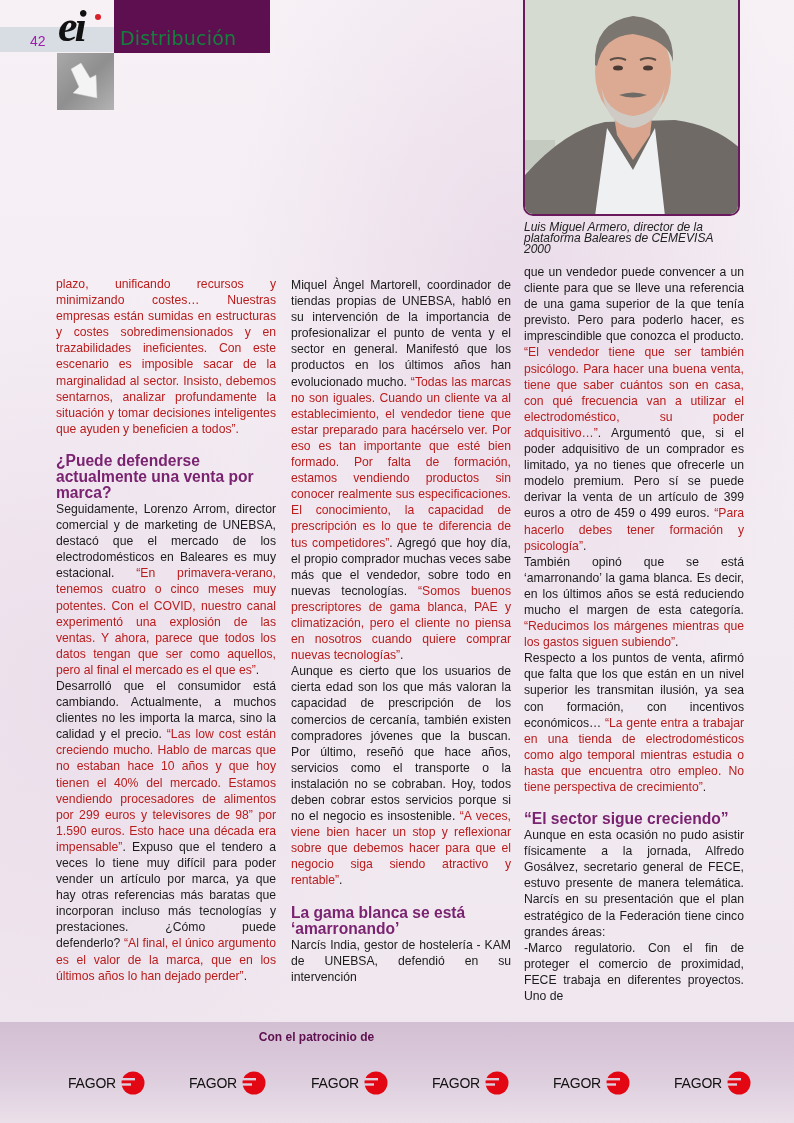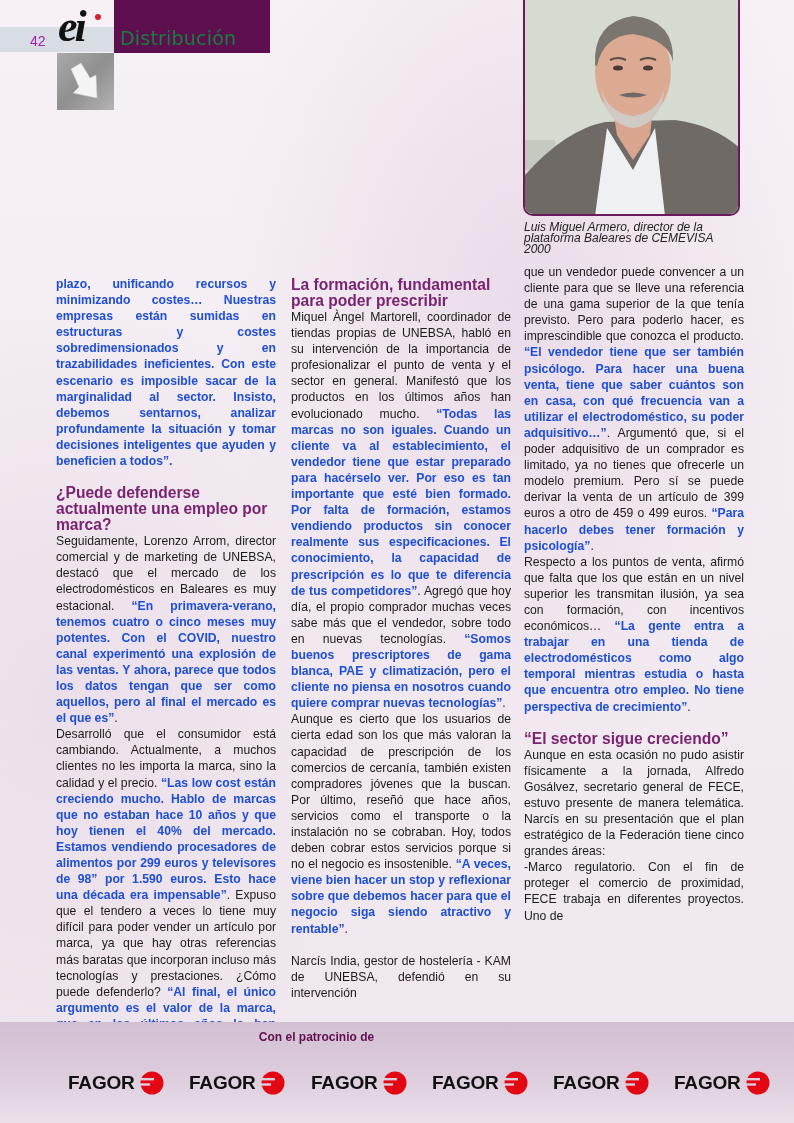--- a/index.html
+++ b/index.html
@@ -61,21 +61,21 @@
   
   .col {
     position: absolute; top: 276px; width: 220px;
     font-size: 12.2px; line-height: 16.1px; text-align: justify;
     font-family: "Liberation Sans", sans-serif; color: #1b1b1b;
   }
   .col.c1 { left: 56px; }
   .col.c2 { left: 291px; top: 277px; }
   .col.c3 { left: 524px; top: 264px; }
   .col p { margin: 0; }
-  .col b { font-weight: bold; color: #1d4ed8; margin-top: 8px; }
+  .col b { font-weight: normal; color: #b91c1c; margin-top: 8px; }
   .col h2 {
     font-size: 15.6px; line-height: 16px; color: #7a2370; font-weight: bold;
     margin: 0; text-align: left;
   }
   .gap { height: 16px; }
 
   
   .footer {
     position: absolute; left: 0; top: 1022px; width: 794px; height: 101px;
     background: linear-gradient(180deg, #d3bfd3 0%, #ddcddd 55%, #ebe0ea 100%);
@@ -84,21 +84,21 @@
     position: absolute; left: 0; width: 633px; top: 1030px; text-align: center;
     color: #5e0f4f; font-weight: bold; font-size: 12px;
   }
   .sponsors {
     position: absolute; left: 55px; top: 1072px; width: 700px; height: 22px;
   }
   .fagor {
     position: absolute; top: 0; height: 22px; display: flex; align-items: center;
   }
   .fagor-word {
-    font-family: "Liberation Sans", sans-serif; font-weight: bold; font-size: 19px;
+    font-family: "Liberation Sans", sans-serif; font-weight: normal; font-size: 14px;
     color: #111; letter-spacing: -0.2px; padding-left: 13px;
   }
   .fagor-mark { margin-left: 5px; width: 24px; height: 24px; }
 </style>
 </head>
 <body>
 
 <div class="hdr-band"></div>
 <span class="page-num">42</span>
 <span class="ei-logo">ei</span>
@@ -132,35 +132,36 @@
     <ellipse cx="123" cy="68" rx="5" ry="2.5" fill="#4a3a33"></ellipse>
     <path d="M85,60 Q93,56 101,60" stroke="#5a4d46" stroke-width="2" fill="none"></path>
     <path d="M115,60 Q123,56 131,60" stroke="#5a4d46" stroke-width="2" fill="none"></path>
   </svg>
 </div>
 <div class="photo-caption">Luis Miguel Armero, director de la plataforma Baleares de CEMEVISA 2000</div>
 
 <div class="col c1">
   <p><b>plazo, unificando recursos y minimizando costes… Nuestras empresas están sumidas en estructuras y costes sobredimensionados y en trazabilidades ineficientes. Con este escenario es imposible sacar de la marginalidad al sector. Insisto, debemos sentarnos, analizar profundamente la situación y tomar decisiones inteligentes que ayuden y beneficien a todos”.</b></p>
   <div class="gap"></div>
-  <h2>¿Puede defenderse actualmente una empleo por marca?</h2>
+  <h2>¿Puede defenderse actualmente una venta por marca?</h2>
   <p><span>Seguidamente, Lorenzo Arrom, director comercial y de marketing de UNEBSA, destacó que el mercado de los electrodomésticos en Baleares es muy estacional. </span><b>“En primavera-verano, tenemos cuatro o cinco meses muy potentes. Con el COVID, nuestro canal experimentó una explosión de las ventas. Y ahora, parece que todos los datos tengan que ser como aquellos, pero al final el mercado es el que es”</b><span>.</span></p>
   <p><span>Desarrolló que el consumidor está cambiando. Actualmente, a muchos clientes no les importa la marca, sino la calidad y el precio. </span><b>“Las low cost están creciendo mucho. Hablo de marcas que no estaban hace 10 años y que hoy tienen el 40% del mercado. Estamos vendiendo procesadores de alimentos por 299 euros y televisores de 98” por 1.590 euros. Esto hace una década era impensable”</b><span>. Expuso que el tendero a veces lo tiene muy difícil para poder vender un artículo por marca, ya que hay otras referencias más baratas que incorporan incluso más tecnologías y prestaciones. ¿Cómo puede defenderlo? </span><b>“Al final, el único argumento es el valor de la marca, que en los últimos años lo han dejado perder”</b><span>.</span></p>
 </div>
 
 <div class="col c2">
-  <h2>La formación, fundamental para poder prescribir</h2>
   <p><span>Miquel Àngel Martorell, coordinador de tiendas propias de UNEBSA, habló en su intervención de la importancia de profesionalizar el punto de venta y el sector en general. Manifestó que los productos en los últimos años han evolucionado mucho. </span><b>“Todas las marcas no son iguales. Cuando un cliente va al establecimiento, el vendedor tiene que estar preparado para hacérselo ver. Por eso es tan importante que esté bien formado. Por falta de formación, estamos vendiendo productos sin conocer realmente sus especificaciones. El conocimiento, la capacidad de prescripción es lo que te diferencia de tus competidores”</b><span>. Agregó que hoy día, el propio comprador muchas veces sabe más que el vendedor, sobre todo en nuevas tecnologías. </span><b>“Somos buenos prescriptores de gama blanca, PAE y climatización, pero el cliente no piensa en nosotros cuando quiere comprar nuevas tecnologías”</b><span>.</span></p>
   <p><span>Aunque es cierto que los usuarios de cierta edad son los que más valoran la capacidad de prescripción de los comercios de cercanía, también existen compradores jóvenes que la buscan. Por último, reseñó que hace años, servicios como el transporte o la instalación no se cobraban. Hoy, todos deben cobrar estos servicios porque si no el negocio es insostenible. </span><b>“A veces, viene bien hacer un stop y reflexionar sobre que debemos hacer para que el negocio siga siendo atractivo y rentable”</b><span>.</span></p>
   <div class="gap"></div>
+  <h2>La gama blanca se está ‘amarronando’</h2>
   <p><span>Narcís India, gestor de hostelería - KAM de UNEBSA, defendió en su intervención</span></p>
 </div>
 
 <div class="col c3">
   <p><span>que un vendedor puede convencer a un cliente para que se lleve una referencia de una gama superior de la que tenía previsto. Pero para poderlo hacer, es imprescindible que conozca el producto. </span><b>“El vendedor tiene que ser también psicólogo. Para hacer una buena venta, tiene que saber cuántos son en casa, con qué frecuencia van a utilizar el electrodoméstico, su poder adquisitivo…”</b><span>. Argumentó que, si el poder adquisitivo de un comprador es limitado, ya no tienes que ofrecerle un modelo premium. Pero sí se puede derivar la venta de un artículo de 399 euros a otro de 459 o 499 euros. </span><b>“Para hacerlo debes tener formación y psicología”</b><span>.</span></p>
+  <p><span>También opinó que se está ‘amarronando’ la gama blanca.  Es decir, en los últimos años se está reduciendo mucho el margen de esta categoría. </span><b>“Reducimos los márgenes mientras que los gastos siguen subiendo”</b><span>.</span></p>
   <p><span>Respecto a los puntos de venta, afirmó que falta que los que están en un nivel superior les transmitan ilusión, ya sea con formación, con incentivos económicos… </span><b>“La gente entra a trabajar en una tienda de electrodomésticos como algo temporal mientras estudia o hasta que encuentra otro empleo. No tiene perspectiva de crecimiento”</b><span>.</span></p>
   <div class="gap"></div>
   <h2>“El sector sigue creciendo”</h2>
   <p><span>Aunque en esta ocasión no pudo asistir físicamente a la jornada, Alfredo Gosálvez, secretario general de FECE, estuvo presente de manera telemática. Narcís en su presentación que el plan estratégico de la Federación tiene cinco grandes áreas:</span></p>
   <p><span>-Marco regulatorio. Con el fin de proteger el comercio de proximidad, FECE trabaja en diferentes proyectos. Uno de</span></p>
 </div>
 
 <div class="footer"></div>
 <div class="sponsor-text">Con el patrocinio de</div>
 <div class="sponsors">

